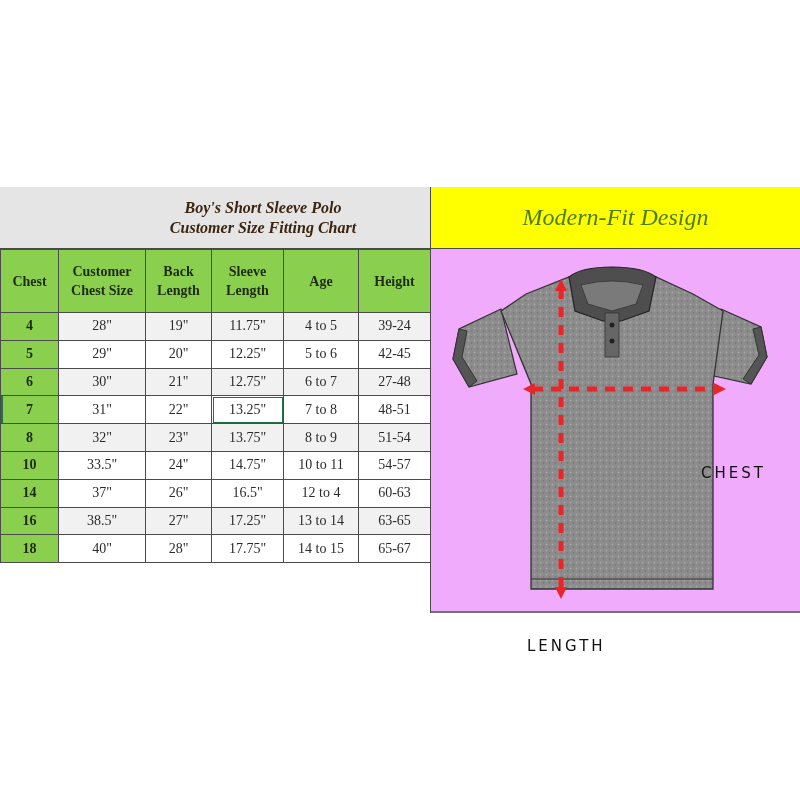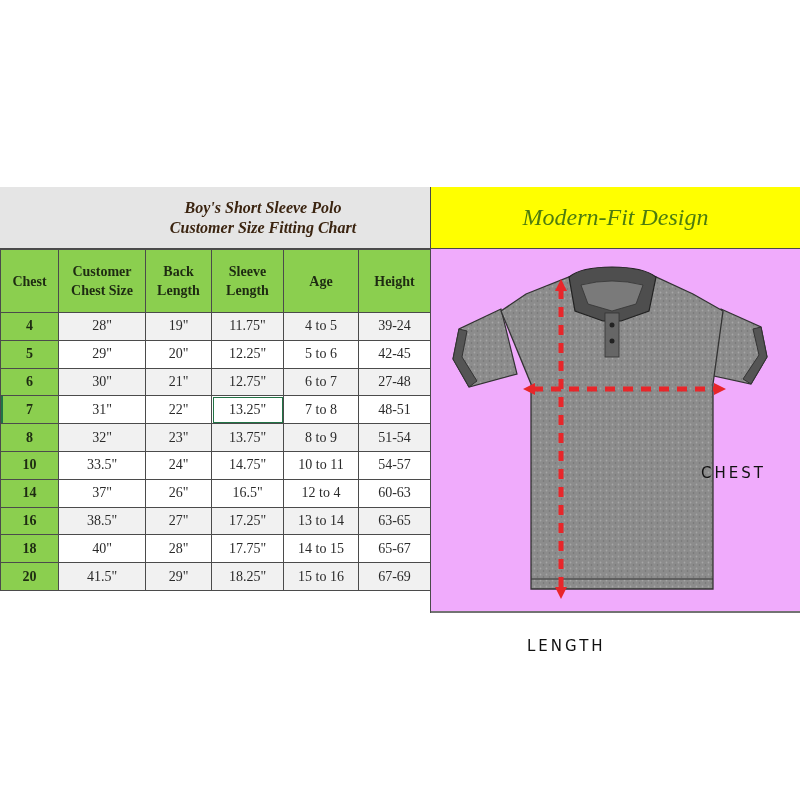--- a/index.html
+++ b/index.html
@@ -115,28 +115,20 @@
             <td>63-65</td>
           </tr>
           <tr class="white">
             <td class="size">18</td>
             <td>40"</td>
             <td>28"</td>
             <td>17.75"</td>
             <td>14 to 15</td>
             <td>65-67</td>
           </tr>
-          <tr class="gray">
-            <td class="size">20</td>
-            <td>41.5"</td>
-            <td>29"</td>
-            <td>18.25"</td>
-            <td>15 to 16</td>
-            <td>67-69</td>
-          </tr>
         </tbody>
     </table>
   </div>
 
   <div class="right">
     <div class="right-title">Modern-Fit Design</div>
     <div class="img-area">
       <svg width="369" height="362" viewBox="0 0 369 362" style="position:absolute;left:0;top:0">
         <defs>
           <pattern id="speck" width="6" height="6" patternUnits="userSpaceOnUse">

